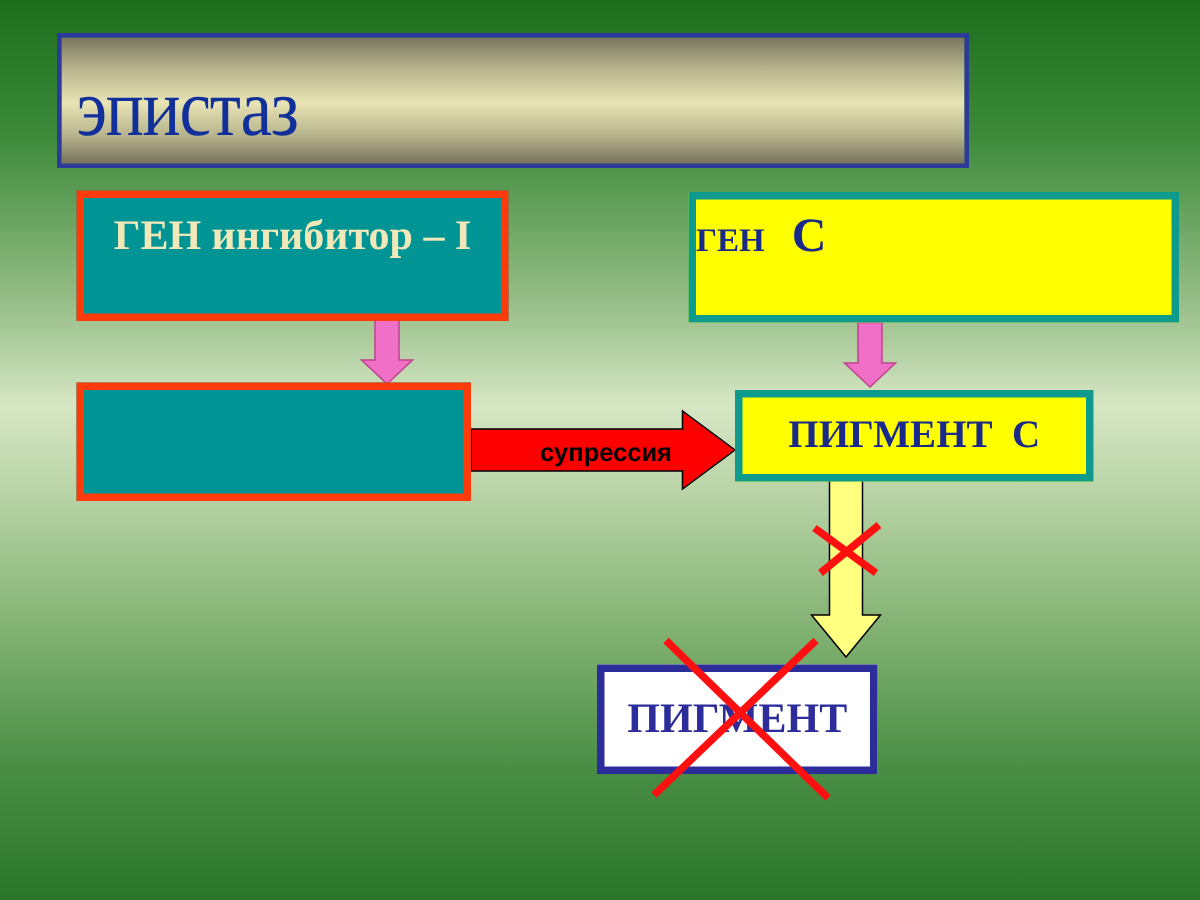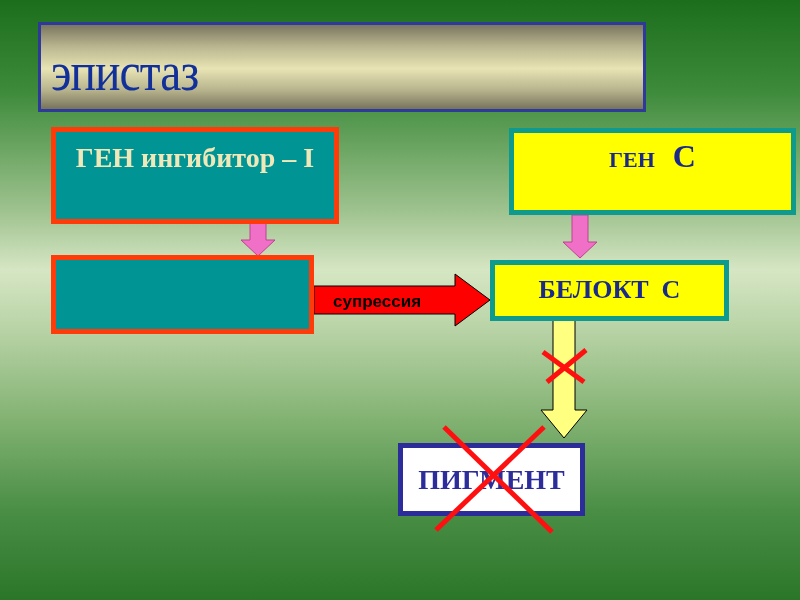--- a/index.html
+++ b/index.html
@@ -20,37 +20,37 @@
     position:absolute; left:10px; top:16px;
     font-family:"Liberation Serif", serif; font-size:54px; color:#12309a;
     letter-spacing:-1px; transform:scaleX(0.88); transform-origin:left;
   }
   .teal-red {
     background:#009494; border:5px solid #ff3b0a;
   }
   .yellow-teal {
     background:#ffff00; border:5px solid #0e9a8c;
   }
-  #gene-i { left:51px; top:127px; width:288px; height:97px; text-align:center; }
+  #gene-i { left:51px; top:127px; width:288px; height:87px; text-align:center; }
   #gene-i .l1 { font-size:28px; font-weight:bold; color:#f0e8b8; margin-top:10px; line-height:32px; }
   #gene-i .l2 { font-size:21px; font-weight:bold; color:#ffff00; line-height:26px; }
-  #gene-c { left:509px; top:128px; width:287px; height:87px; text-align:center; }
+  #gene-c { left:459px; top:128px; width:327px; height:87px; }
   #gene-c .l1 { font-size:22px; color:#1a2a8a; margin-top:6px; line-height:34px; font-weight:bold; }
   #gene-c .l1 .big { font-size:32px; margin-left:18px; }
   #gene-c .l2 { font-size:26px; color:#1a2a8a; line-height:30px; }
   #protein-i { left:51px; top:255px; width:263px; height:79px; text-align:center; }
   #protein-i .l1 { font-size:26px; font-weight:bold; color:#f0e8b8; line-height:32px; margin-top:2px; }
   #protein-i .l1 .big { font-size:32px; }
   #protein-i .l2 { font-size:30px; font-weight:bold; color:#f0e8b8; line-height:34px; }
   #enzyme-c { left:490px; top:260px; width:239px; height:61px; text-align:center; }
   #enzyme-c .l1 { font-size:26px; font-weight:bold; color:#1a2a8a; line-height:50px; font-family:"Liberation Serif", serif; }
   #pigment { left:398px; top:443px; width:187px; height:73px; background:#ffffff; border:5px solid #2c2c9a; text-align:center; }
   #pigment .l1 { font-size:28px; font-weight:bold; color:#2c2c9a; line-height:63px; }
   #suppress-label {
-    position:absolute; left:333px; top:292px; width:115px; text-align:left;
+    position:absolute; left:333px; top:292px; width:115px; text-align:right;
     font-family:"Liberation Sans", sans-serif; font-weight:bold; font-size:17px; color:#000;
   }
   svg { position:absolute; left:0; top:0; }
 </style>
 </head>
 <body>
 
 <div id="title-box" class="abs">
   <span id="title-text">эпистаз</span>
 </div>
@@ -83,21 +83,21 @@
 <div id="gene-c" class="abs yellow-teal">
   <div class="l1">
     <span>ГЕН</span><span class="big">С</span>
   </div>
 </div>
 
 <div id="protein-i" class="abs teal-red">
 </div>
 
 <div id="enzyme-c" class="abs yellow-teal">
-  <div class="l1" style="white-space:pre;">БЕЛОКТ  С</div>
+  <div class="l1" style="white-space:pre;">ПИГМЕНТ  С</div>
 </div>
 
 <div id="pigment" class="abs">
   <div class="l1">ПИГМЕНТ</div>
 </div>
 
 <svg width="800" height="600" style="pointer-events:none;">
   <g>
     <line x1="543" y1="352" x2="584" y2="382" stroke="#ff1010" stroke-width="5"></line>
     <line x1="586" y1="350" x2="547" y2="382" stroke="#ff1010" stroke-width="5"></line>

